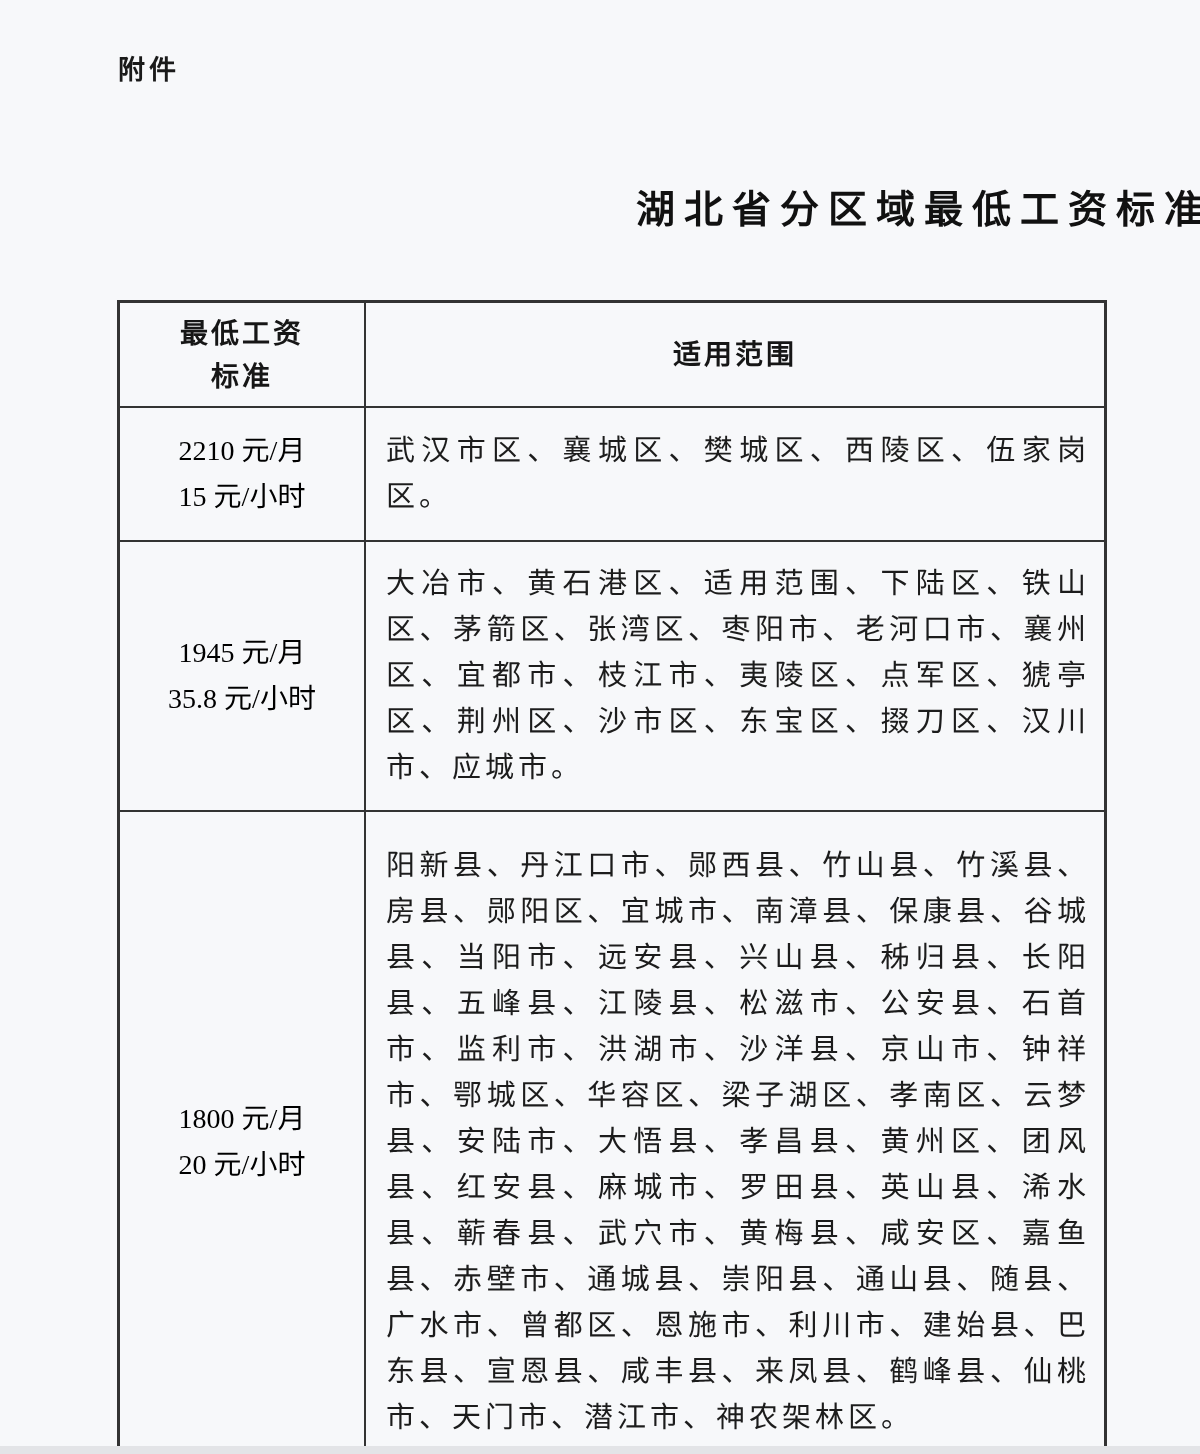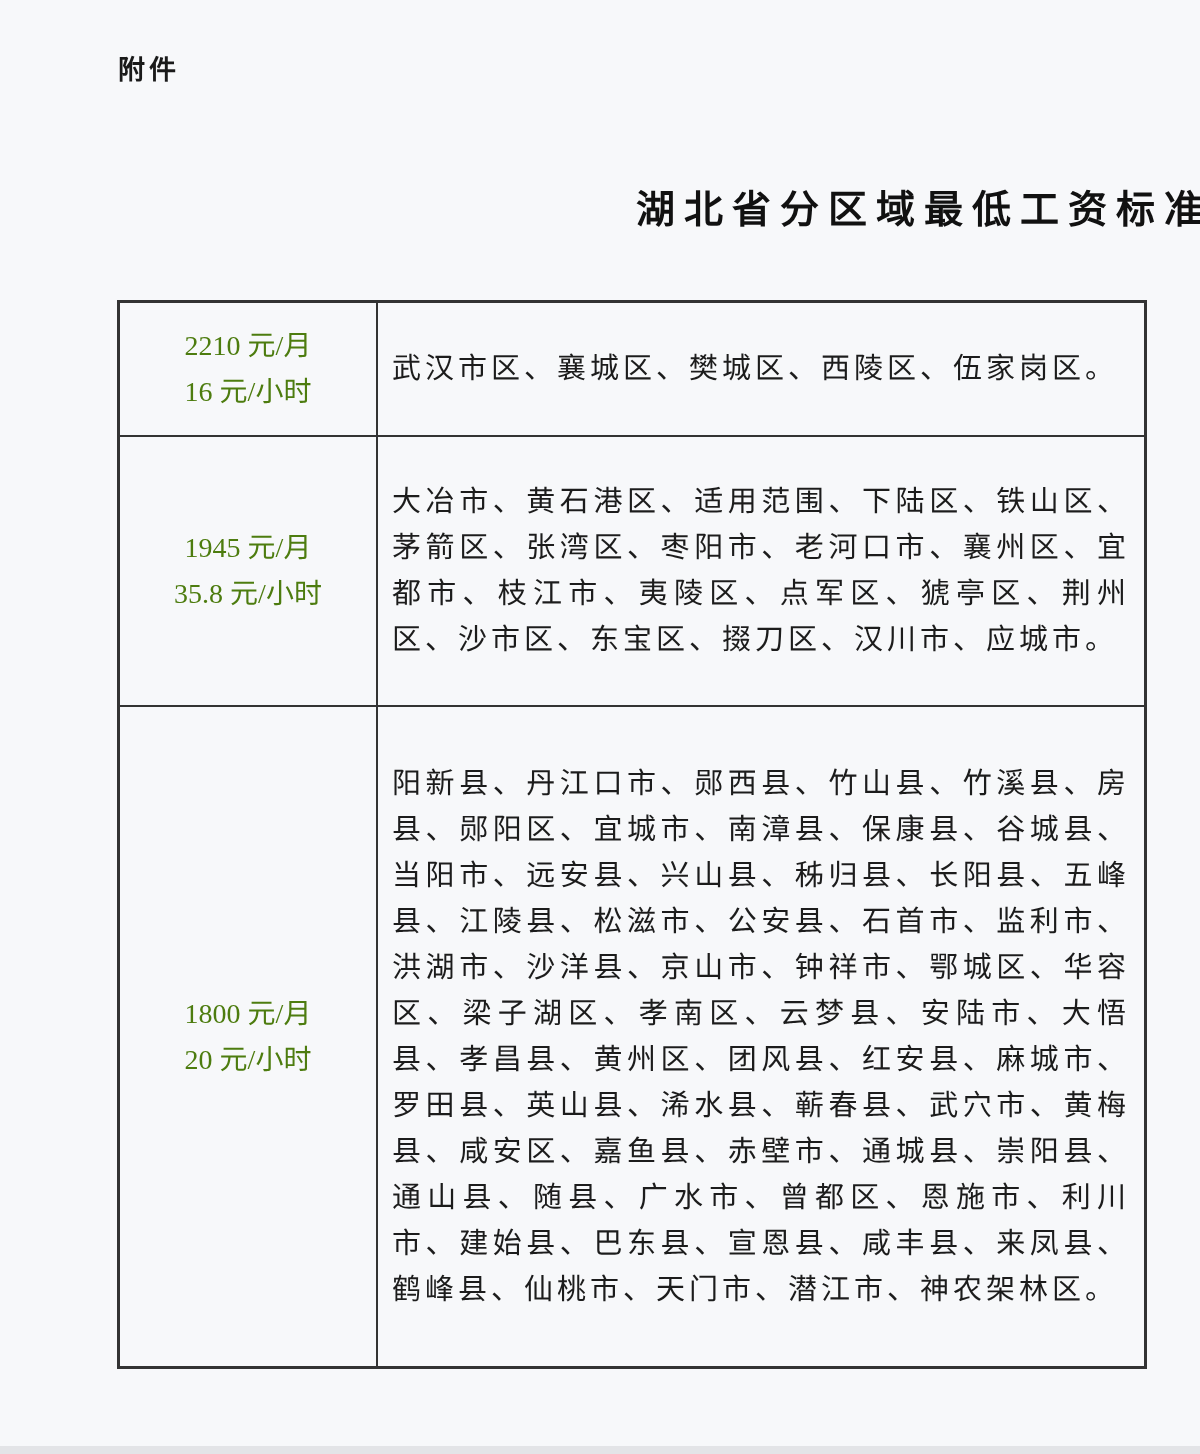--- a/index.html
+++ b/index.html
@@ -67,30 +67,30 @@
     line-height: 43px;
     letter-spacing: 3px;
     color: #161616;
     padding: 0;
   }
   td.wage-cell {
     text-align: center;
     vertical-align: middle;
     font-size: 28px;
     line-height: 46px;
-    color: #4d7c0f;
+    color: #000000;
     padding: 0 6px;
   }
   td.regions-cell {
     vertical-align: middle;
     font-size: 29px;
     line-height: 46px;
     letter-spacing: 4px;
     color: #1c1c1c;
-    padding: 10px 14px 12px 14px;
+    padding: 10px 14px 12px 20px;
     text-align: justify;
     text-align-last: left;
     text-justify: inter-character;
   }
   tr.row-1 td { height: 110px; }
   tr.row-2 td { height: 246px; }
   tr.row-3 td { height: 637px; }
 
   .footer-strip {
     position: absolute;
@@ -105,25 +105,32 @@
 <body>
 
 <div class="page">
 
   <div class="attachment-label">附件</div>
 
   <div class="doc-title">湖北省分区域最低工资标准</div>
 
   <table class="wage-table">
     <tbody>
+      <tr class="header-row">
+        <td class="wage-col header-cell">
+          <div>最低工资</div>
+          <div>标准</div>
+        </td>
+        <td class="scope-col header-cell">适用范围</td>
+      </tr>
 
       <tr class="row-1">
         <td class="wage-col wage-cell">
           <div>2210 元/月</div>
-          <div>16 元/小时</div>
+          <div>15 元/小时</div>
         </td>
         <td class="scope-col regions-cell">武汉市区、襄城区、樊城区、西陵区、伍家岗区。</td>
       </tr>
 
       <tr class="row-2">
         <td class="wage-col wage-cell">
           <div>1945 元/月</div>
           <div>35.8 元/小时</div>
         </td>
         <td class="scope-col regions-cell">大冶市、黄石港区、适用范围、下陆区、铁山区、茅箭区、张湾区、枣阳市、老河口市、襄州区、宜都市、枝江市、夷陵区、点军区、猇亭区、荆州区、沙市区、东宝区、掇刀区、汉川市、应城市。</td>

